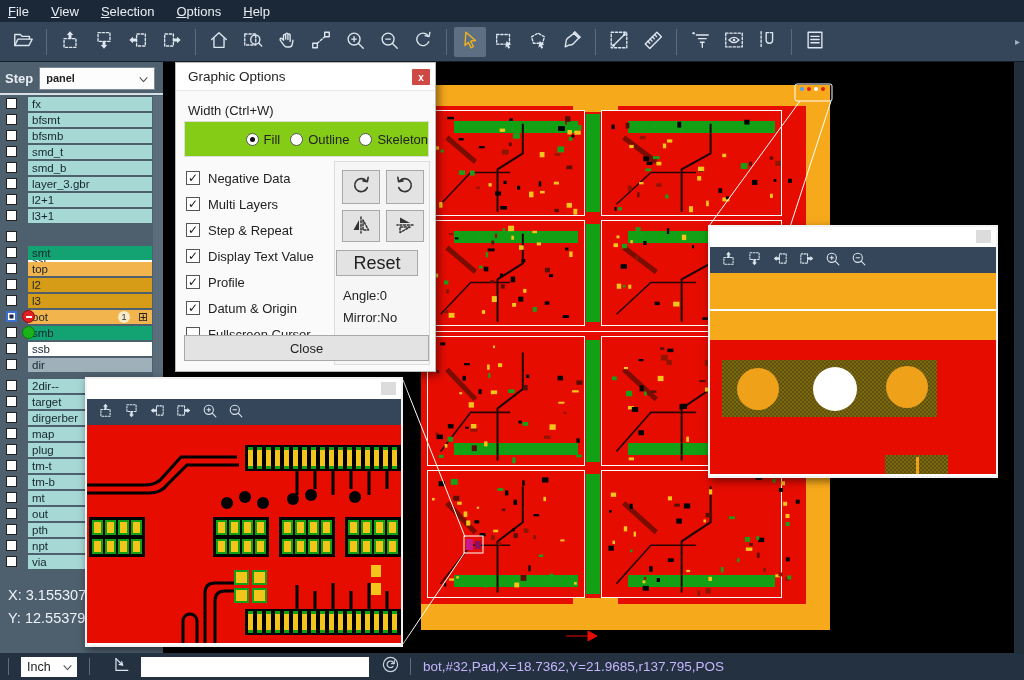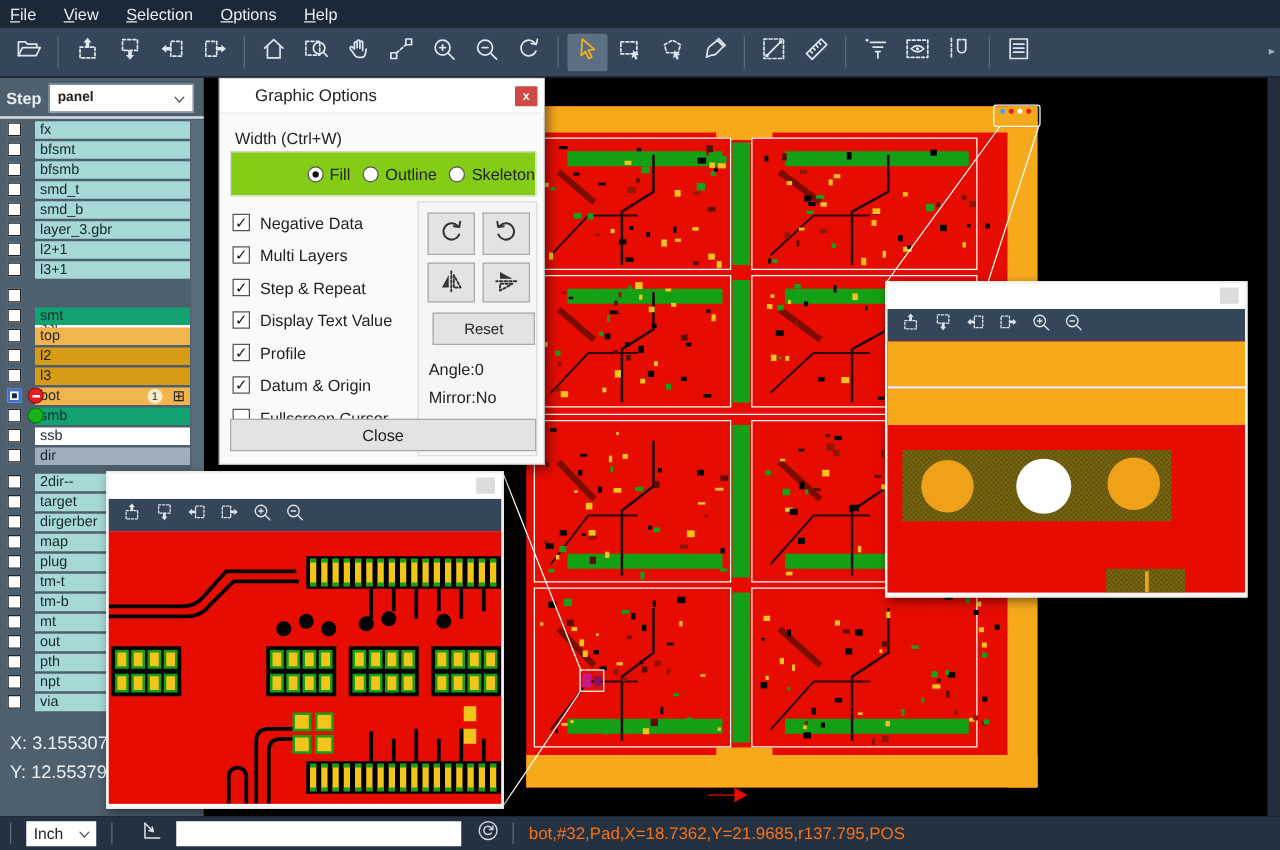--- a/index.html
+++ b/index.html
@@ -61,41 +61,41 @@
   .gstrip { position:absolute; background:#14a014; }
   .vstrip { position:absolute; background:#14a014; z-index:2; }
   #mid-line { position:absolute; left:0; width:385px; height:1px; background:#fff; }
   #callouts { left:0; top:0; width:1024px; height:680px; z-index:6; pointer-events:none; }
 
   
   #dialog { left:175px; top:62px; width:261px; height:310px; background:#fafafa;
             border:1px solid #b9b9b9; box-shadow:3px 4px 8px rgba(0,0,0,.45); z-index:12;
             color:#222; font-size:13px; }
   #dialog-title { height:28px; background:#fff; border-bottom:1px solid #e9e9e9;
-                  display:flex; align-items:center; padding-left:28px; font-size:13.5px; }
+                  display:flex; align-items:center; padding-left:12px; font-size:13.5px; }
   #dialog-close { position:absolute; right:5px; top:6px; width:18px; height:16px; background:#cf4a44;
                   color:#fff; font-size:10px; display:flex; align-items:center; justify-content:center;
                   border-radius:1px; font-weight:bold; }
   #width-label { position:absolute; left:12px; top:40px; }
   #radio-box { position:absolute; left:8px; top:58px; width:245px; height:36px;
                border:1px solid #dcdcdc; background:#84cc16; display:flex; align-items:center;justify-content:flex-end; }
   .radio-item { display:flex; align-items:center; margin-left:10px; }
   .radio-item .rc { width:13px; height:13px; border:1px solid #555; border-radius:50%;
                     background:#fff; margin-right:5px; position:relative; flex:0 0 auto; }
   .radio-item.sel .rc::after { content:""; position:absolute; left:3px; top:3px; width:5px; height:5px;
                     border-radius:50%; background:#111; }
   #check-col { position:absolute; left:10px; top:102px; }
   .chk-item { display:flex; align-items:center; height:26px; }
   .chk-item .cbx { width:14px; height:14px; border:1px solid #555; background:#fff; margin-right:8px;
                    font-size:12px; line-height:13px; text-align:center; color:#111; flex:0 0 auto; }
   #dlg-right { position:absolute; left:158px; top:98px; width:96px; height:204px;
                border:1px solid #dcdcdc; background:#f6f6f6; }
   .dbtn { position:absolute; background:#e3e3e3; border:1px solid #a9a9a9; display:flex;
           align-items:center; justify-content:center; }
-  #reset-btn { left:11px; top:88px; width:82px; height:26px; font-size:12px; }
+  #reset-btn { left:1px; top:88px; width:82px; height:26px; font-size:18px; }
   #angle-text { position:absolute; left:8px; top:126px; }
   #mirror-text { position:absolute; left:8px; top:148px; }
   #close-btn { position:absolute; left:8px; top:272px; width:245px; height:26px; background:#e3e3e3;
                border:1px solid #a9a9a9; display:flex; align-items:center; justify-content:center; }
 
   
   .magwin { position:absolute; border:2px solid #f2f2f2; background:#fff; z-index:20;
             box-shadow:2px 3px 8px rgba(0,0,0,.5); }
   .mag-title { height:20px; background:#fff; position:relative; }
   .mag-title .wbtn { position:absolute; right:5px; top:3px; width:15px; height:13px; background:#dcdcdc; }
@@ -107,21 +107,21 @@
   #statusbar { left:0; top:653px; width:1024px; height:27px; background:#243140; display:flex;
                align-items:center; z-index:30; }
   .ssep { width:1px; height:17px; background:#5c6d7d; }
   #unit-select { margin-left:12px; width:56px; height:20px; background:#fff; display:flex;
                  align-items:center; font-size:12.5px; color:#222; padding-left:6px; position:relative; }
   #unit-select .chev { position:absolute; right:1px; top:2px; }
   #pick-icon { margin:0 10px; }
   #cmd-input { width:228px; height:20px; background:#fff; border:none; font-size:12px; padding:0 5px;
                color:#222; }
   #sync-icon { margin:0 10px 0 12px; }
-  #status-text { color:#f97316; font-size:13.5px; margin-left:12px; white-space:nowrap; }
+  #status-text { color:#c4b5fd; font-size:13.5px; margin-left:12px; white-space:nowrap; }
   .mlr12 { margin:0 12px; }
 </style>
 </head>
 <body>
 
 <div id="app">
 
   <div id="menubar" class="abs">
     <div id="menu-items" style="display:flex">
         <span class="menu-item"><u>F</u>ile</span>

